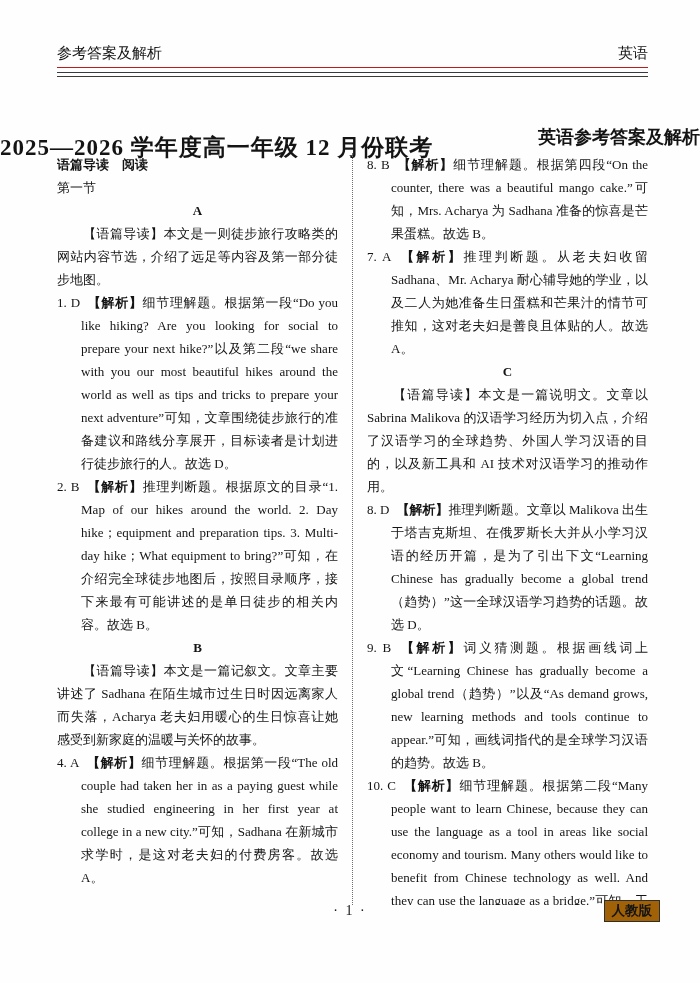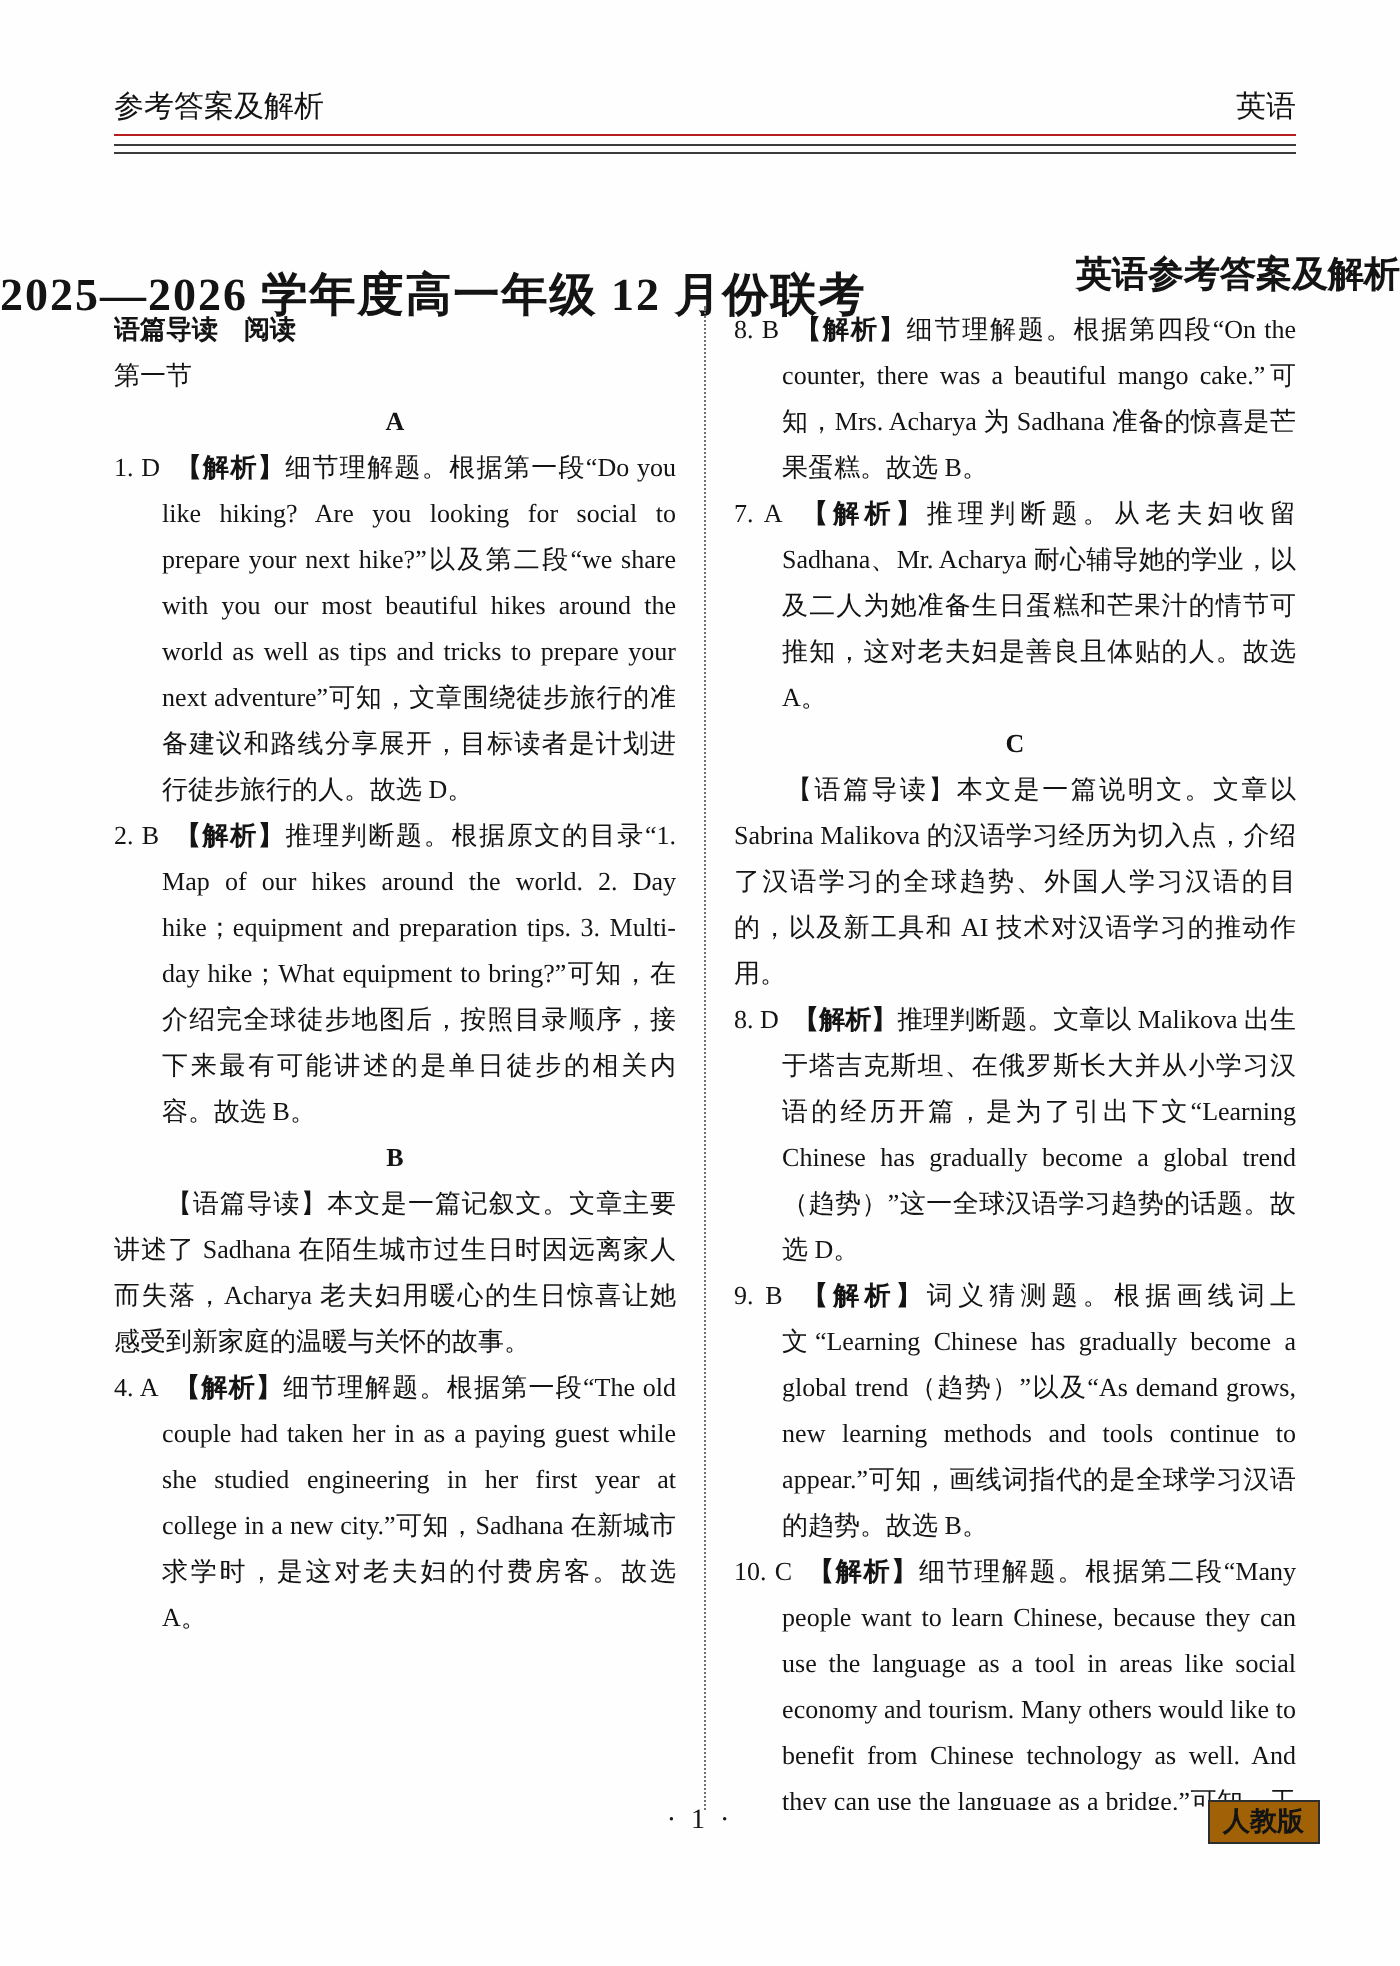--- a/index.html
+++ b/index.html
@@ -69,20 +69,21 @@
 
   <div class="title">2025—2026 学年度高一年级 12 月份联考</div>
   <div class="subtitle">英语参考答案及解析</div>
 
   <div class="columns">
 
     <div class="col">
       <p class="part">语篇导读　阅读</p>
       <p class="sub">第一节</p>
       <p class="letter">A</p>
+      <p class="intro"><span class="intro-label">【语篇导读】</span><span>本文是一则徒步旅行攻略类的网站内容节选，介绍了远足等内容及第一部分徒步地图。</span></p>
       <p class="item"><span class="num">1. D</span><span class="analysis">【解析】</span><span>细节理解题。根据第一段“Do you like hiking? Are you looking for social to prepare your next hike?”以及第二段“we share with you our most beautiful hikes around the world as well as tips and tricks to prepare your next adventure”可知，文章围绕徒步旅行的准备建议和路线分享展开，目标读者是计划进行徒步旅行的人。故选 D。</span></p>
       <p class="item"><span class="num">2. B</span><span class="analysis">【解析】</span><span>推理判断题。根据原文的目录“1. Map of our hikes around the world. 2. Day hike；equipment and preparation tips. 3. Multi-day hike；What equipment to bring?”可知，在介绍完全球徒步地图后，按照目录顺序，接下来最有可能讲述的是单日徒步的相关内容。故选 B。</span></p>
       <p class="letter">B</p>
       <p class="intro"><span class="intro-label">【语篇导读】</span><span>本文是一篇记叙文。文章主要讲述了 Sadhana 在陌生城市过生日时因远离家人而失落，Acharya 老夫妇用暖心的生日惊喜让她感受到新家庭的温暖与关怀的故事。</span></p>
       <p class="item"><span class="num">4. A</span><span class="analysis">【解析】</span><span>细节理解题。根据第一段“The old couple had taken her in as a paying guest while she studied engineering in her first year at college in a new city.”可知，Sadhana 在新城市求学时，是这对老夫妇的付费房客。故选 A。</span></p>
     </div>
 
     <div class="divider"></div>
 
     <div class="col">

